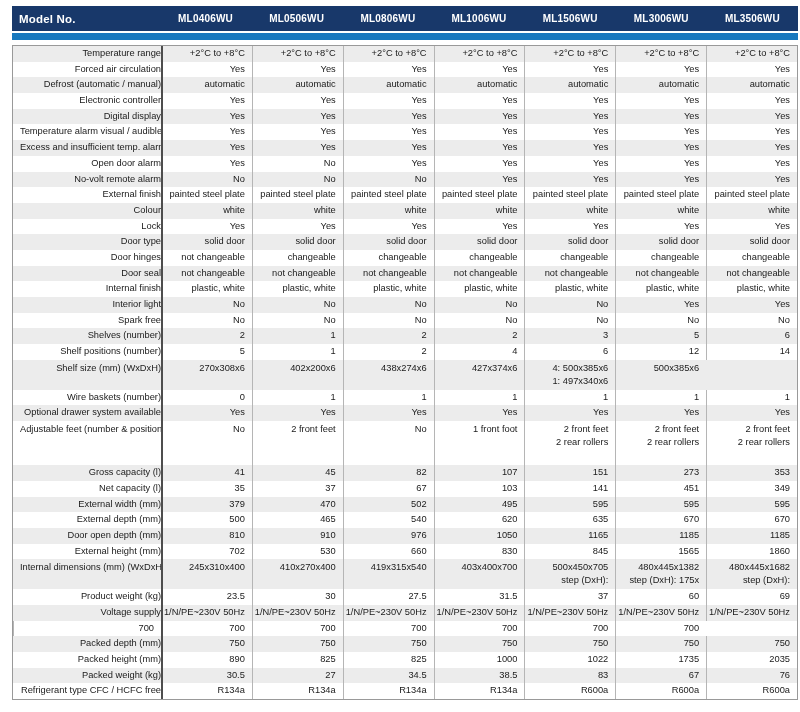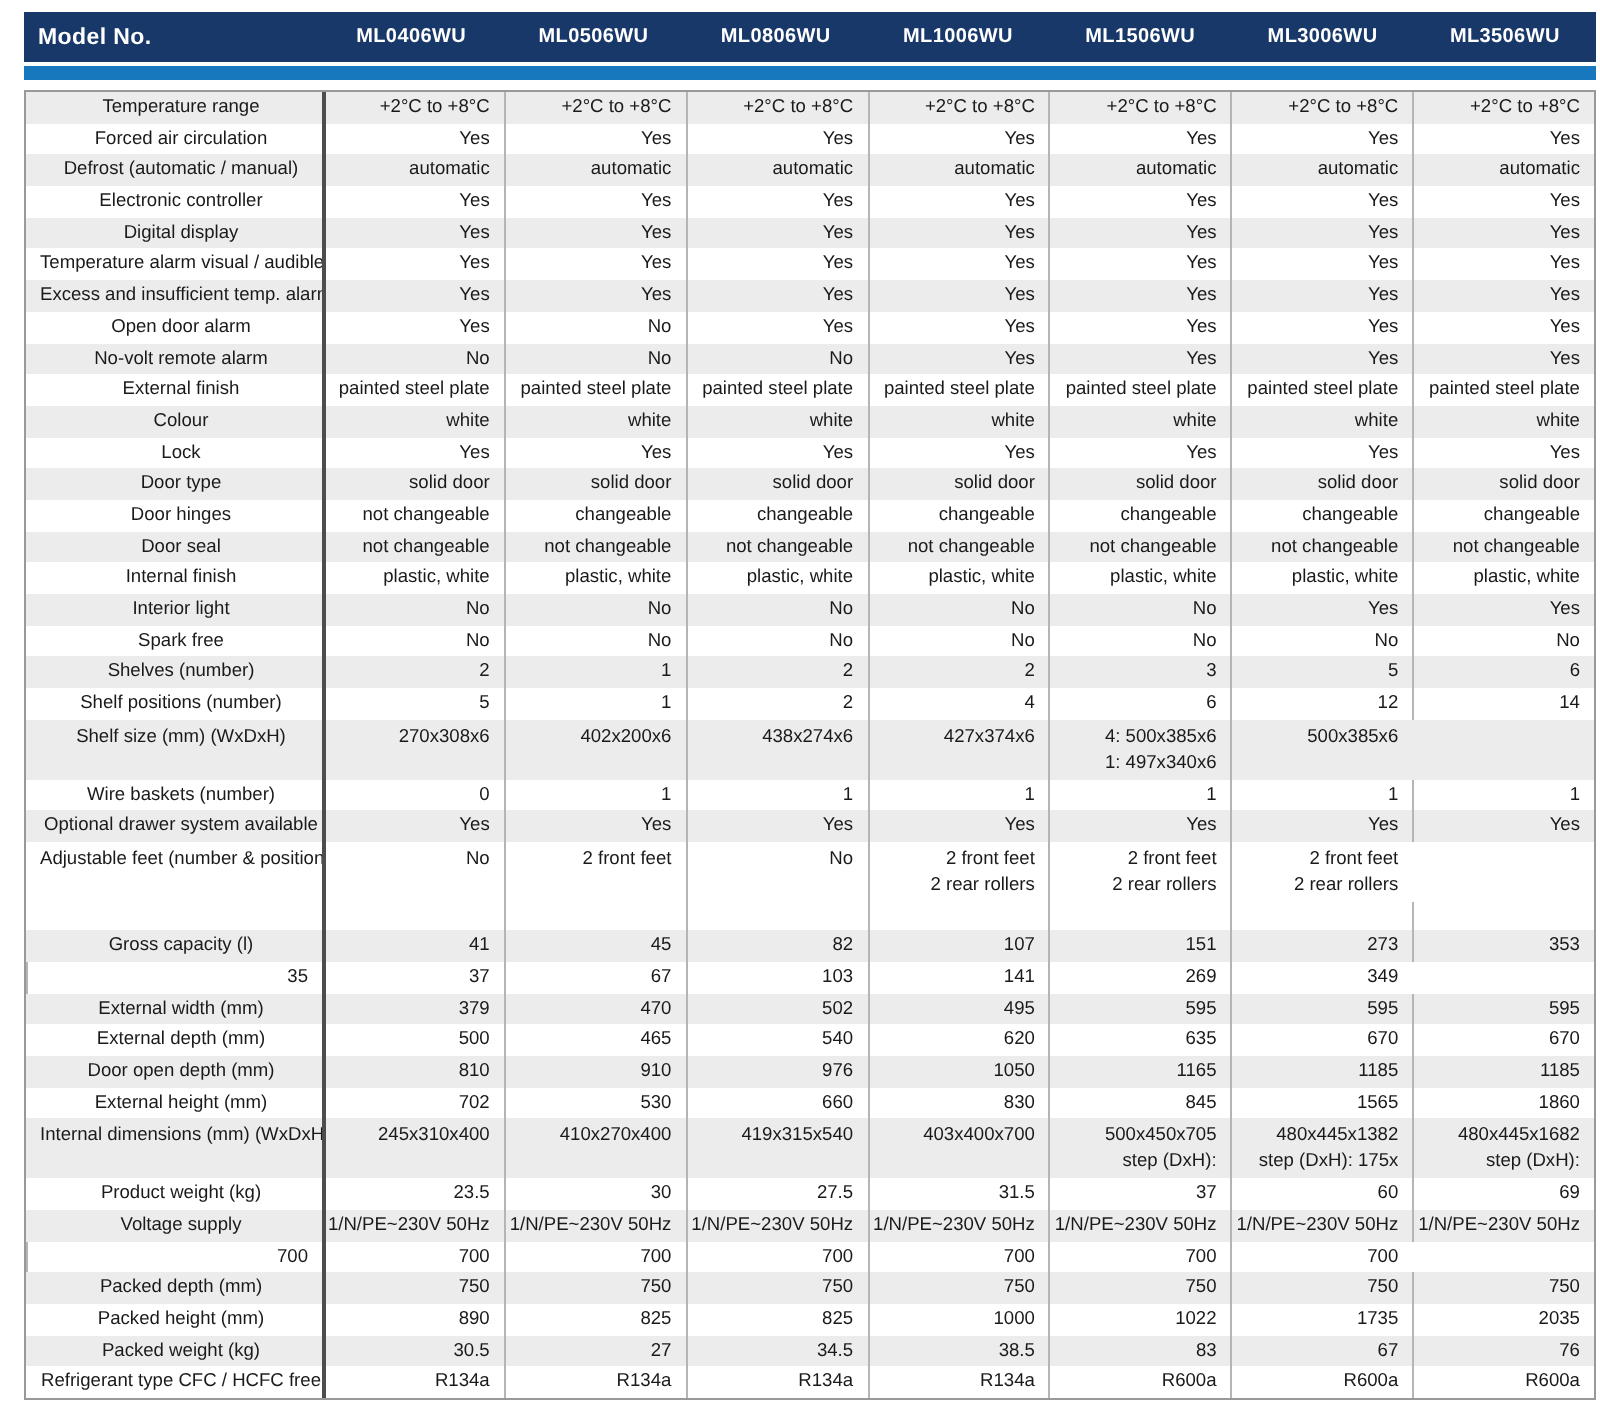--- a/index.html
+++ b/index.html
@@ -27,21 +27,21 @@
   .body { margin-top: 5px; border: 1px solid #999999; background: #ffffff; }
   .row { display: grid; grid-template-columns: 148px repeat(7, 1fr); height: 15.7px; }
   .row.alt { background: var(--alt, #ececec); }
   .row.tall { height: 30px; }
   .row.spacer { height: 14px; background: #ffffff; }
 
   .cell {
     font-size: 9.3px; line-height: 15.6px;
     overflow: hidden; white-space: pre-line;
   }
-  .cell.label { padding-left: 7px; text-align: center; white-space: nowrap; }
+  .cell.label { padding-left: 7px; text-align: right; white-space: nowrap; }
   .cell.value { text-align: right; padding-right: 7px; border-left: 1px solid #b5b5b5; }
   .row .cell.value:nth-child(2) { border-left: 2px solid #4d4d4d; }
   .row.tall .cell { line-height: 13.2px; padding-top: 2px; }
 </style>
 </head>
 <body>
 
 <div class="sheet">
   <div class="header-row">
     <div class="hcell label">Model No.</div>
@@ -285,20 +285,21 @@
         <div class="cell value">Yes</div>
         <div class="cell value">Yes</div>
         <div class="cell value">Yes</div>
         <div class="cell value">Yes</div>
       </div>
       <div class="row tall">
         <div class="cell label">Adjustable feet (number &amp; position)</div>
         <div class="cell value">No</div>
         <div class="cell value">2 front feet</div>
         <div class="cell value">No</div>
+        <div class="cell value">1 front foot</div>
         <div class="cell value">2 front feet
 2 rear rollers</div>
         <div class="cell value">2 front feet
 2 rear rollers</div>
         <div class="cell value">2 front feet
 2 rear rollers</div>
       </div>
       <div class="row spacer">
         <div class="cell label"></div>
         <div class="cell value"></div>
@@ -313,26 +314,27 @@
         <div class="cell label">Gross capacity (l)</div>
         <div class="cell value">41</div>
         <div class="cell value">45</div>
         <div class="cell value">82</div>
         <div class="cell value">107</div>
         <div class="cell value">151</div>
         <div class="cell value">273</div>
         <div class="cell value">353</div>
       </div>
       <div class="row">
+        <div class="cell label">Net capacity (l)</div>
         <div class="cell value">35</div>
         <div class="cell value">37</div>
         <div class="cell value">67</div>
         <div class="cell value">103</div>
         <div class="cell value">141</div>
-        <div class="cell value">269</div>
+        <div class="cell value">451</div>
         <div class="cell value">349</div>
       </div>
       <div class="row alt">
         <div class="cell label">External width (mm)</div>
         <div class="cell value">379</div>
         <div class="cell value">470</div>
         <div class="cell value">502</div>
         <div class="cell value">495</div>
         <div class="cell value">595</div>
         <div class="cell value">595</div>

